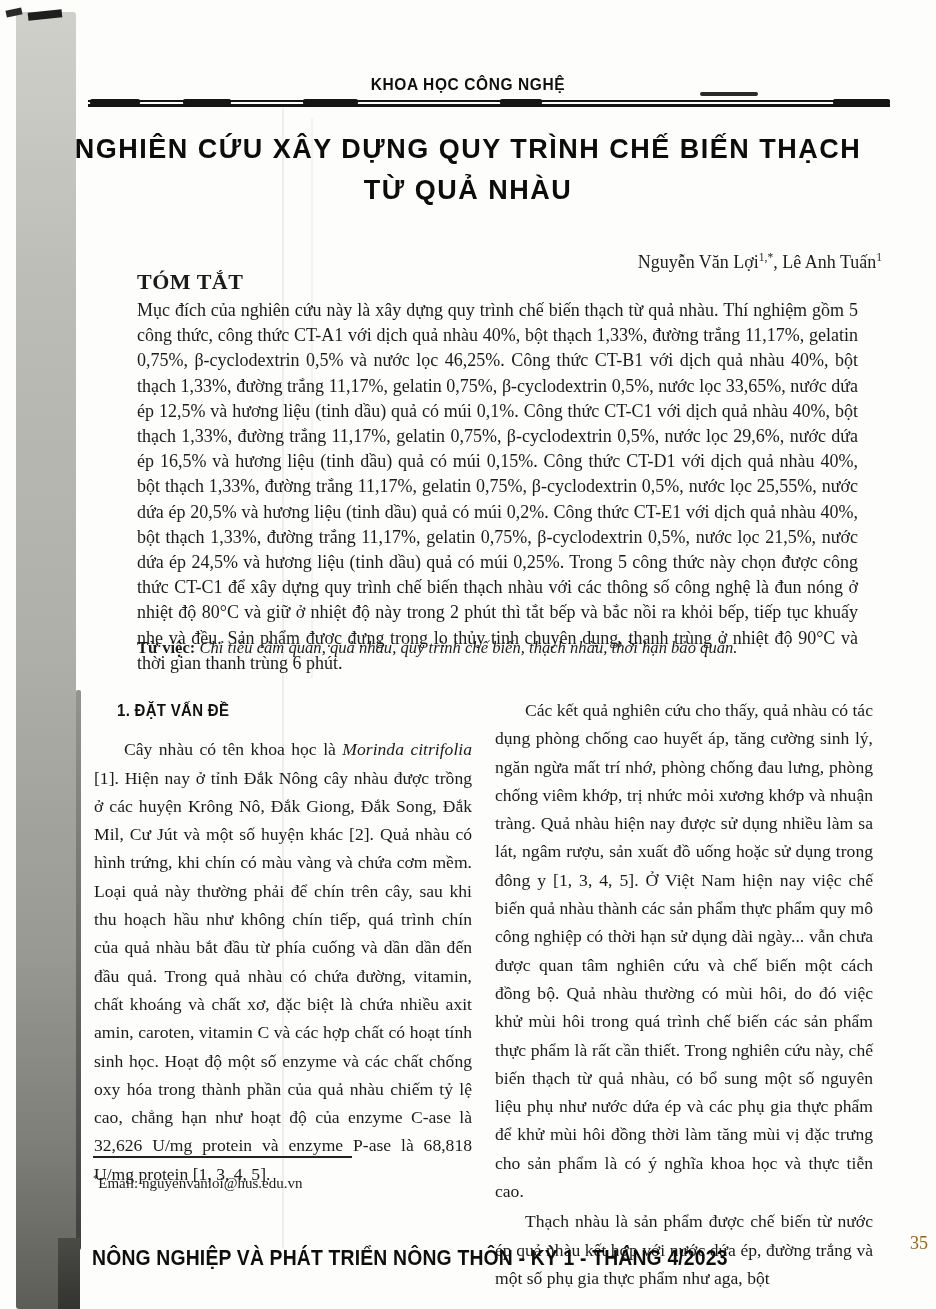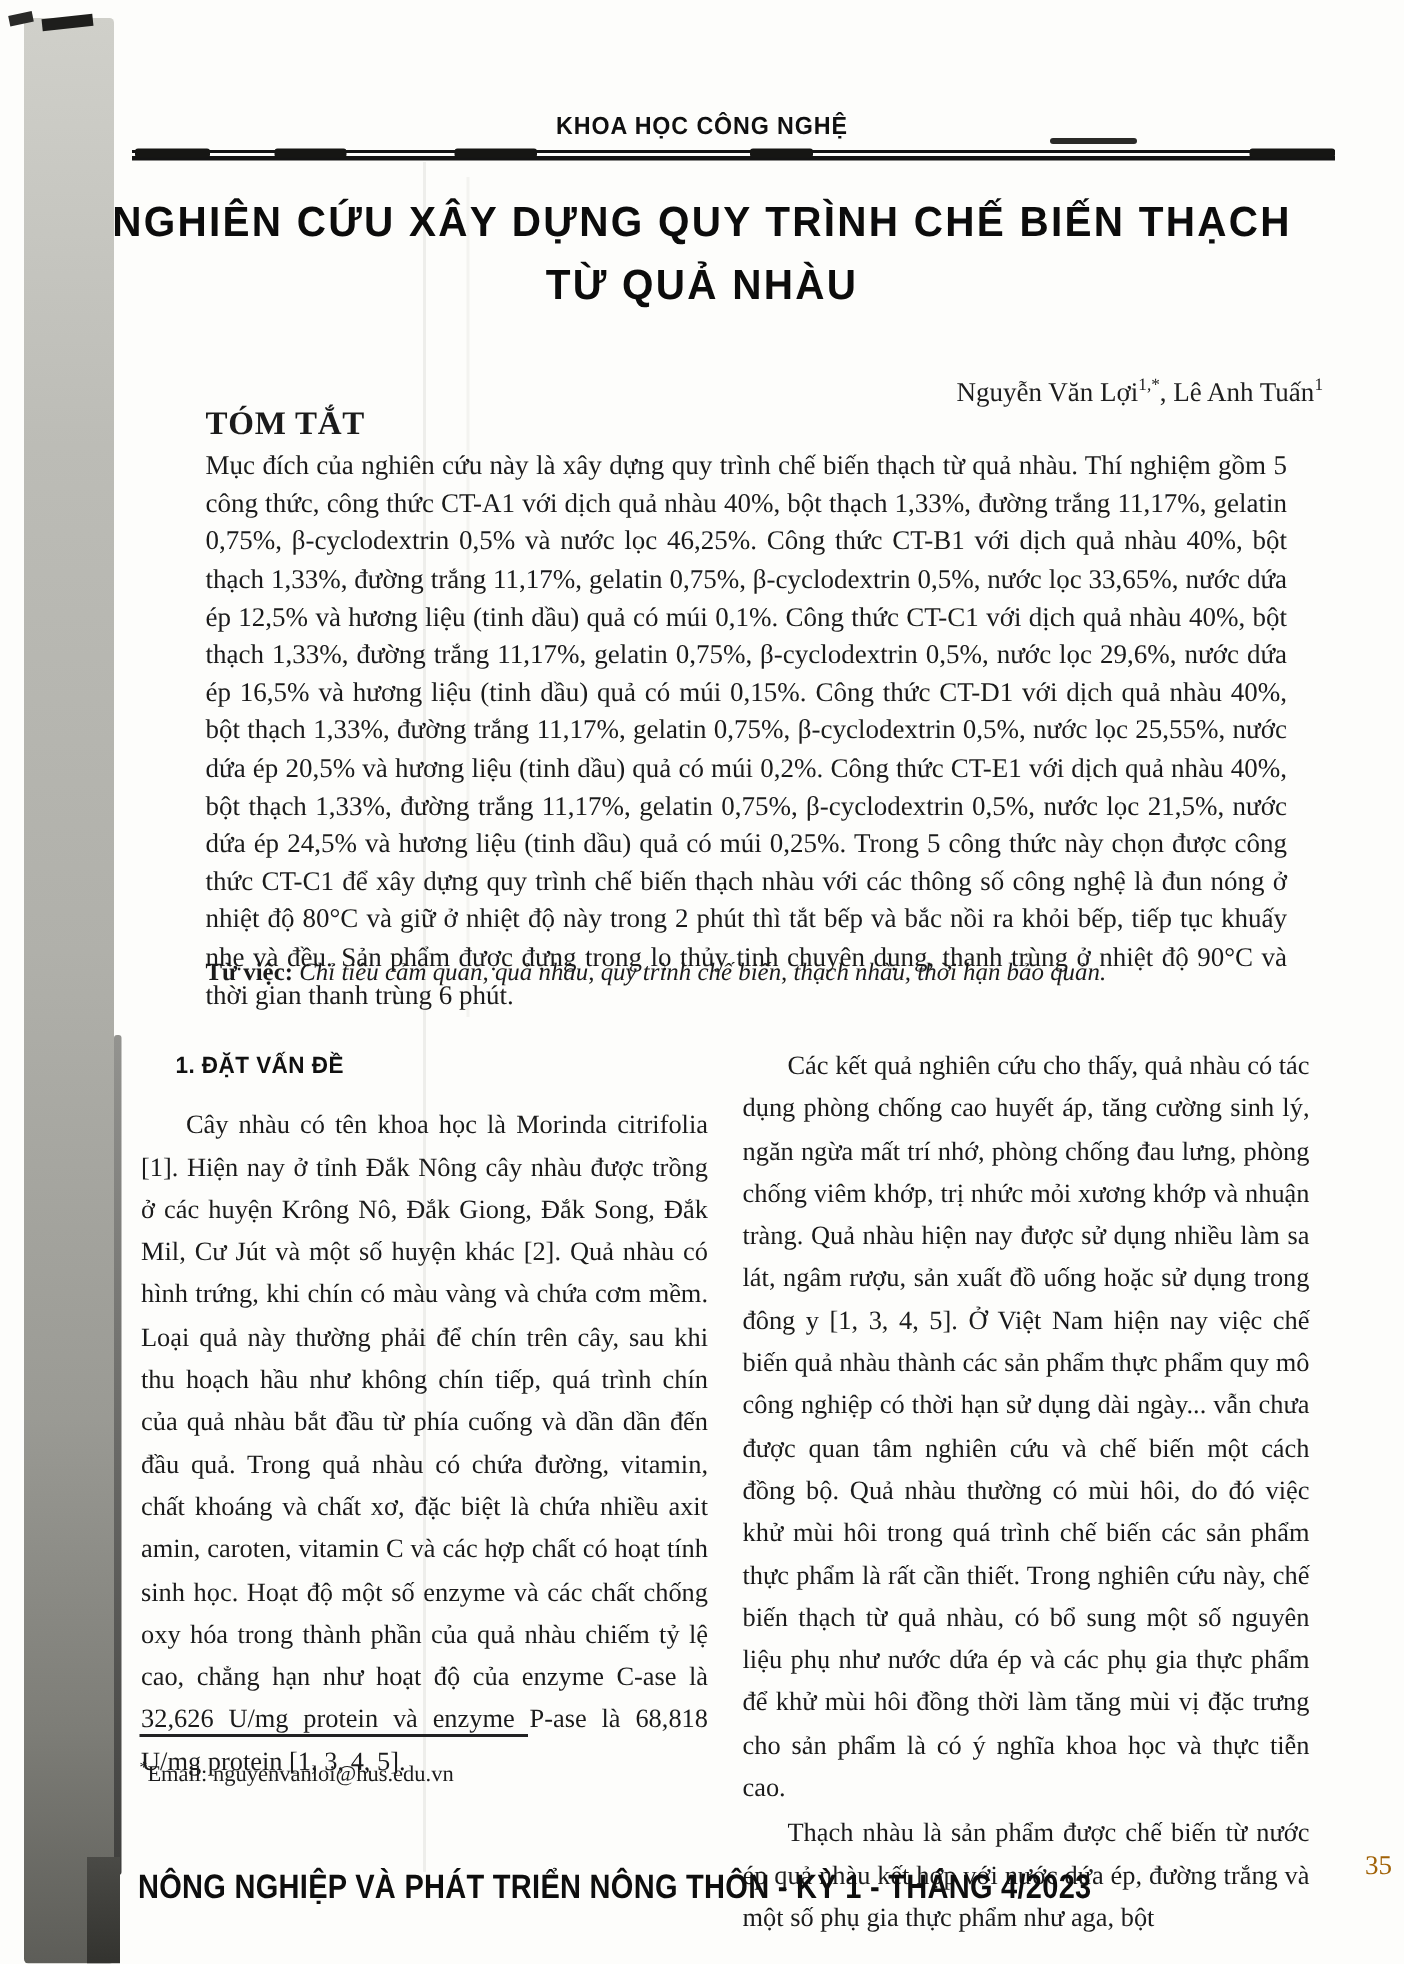--- a/index.html
+++ b/index.html
@@ -60,21 +60,21 @@
   .keywords .kw-text{font-style:italic;}
   
   .columns{position:absolute;top:696px;left:94px;width:787px;display:flex;gap:23px;}
   .col{width:378px;font-size:17.6px;line-height:28.3px;text-align:justify;}
   .section-heading{
     font-family:"Liberation Sans",sans-serif;font-weight:700;font-size:15px;
     letter-spacing:.3px;padding-left:23px;margin:1px 0 10px 0;color:#101010;transform:scaleY(1.05);transform-origin:left;
   }
   .col p{margin:0;text-indent:30px;}
   .col p.follow{margin-top:2px;}
-  .species{}
+  .species{font-style:italic;}
   
   .footnote-block{position:absolute;left:93px;top:1156px;width:382px;font-size:15px;line-height:23px;}
   .footnote-rule{width:259px;height:0;border-top:2px solid #222;margin-bottom:9px;}
   .footnote-block sup{font-size:10.5px;}
   
   .footer-line{
     position:absolute;left:92px;top:1246px;
     font-family:"Liberation Sans",sans-serif;font-weight:700;font-size:21.5px;
     letter-spacing:.2px;color:#0e0e0e;transform:scaleX(.90) scaleY(1.05);transform-origin:left;white-space:nowrap;
   }

